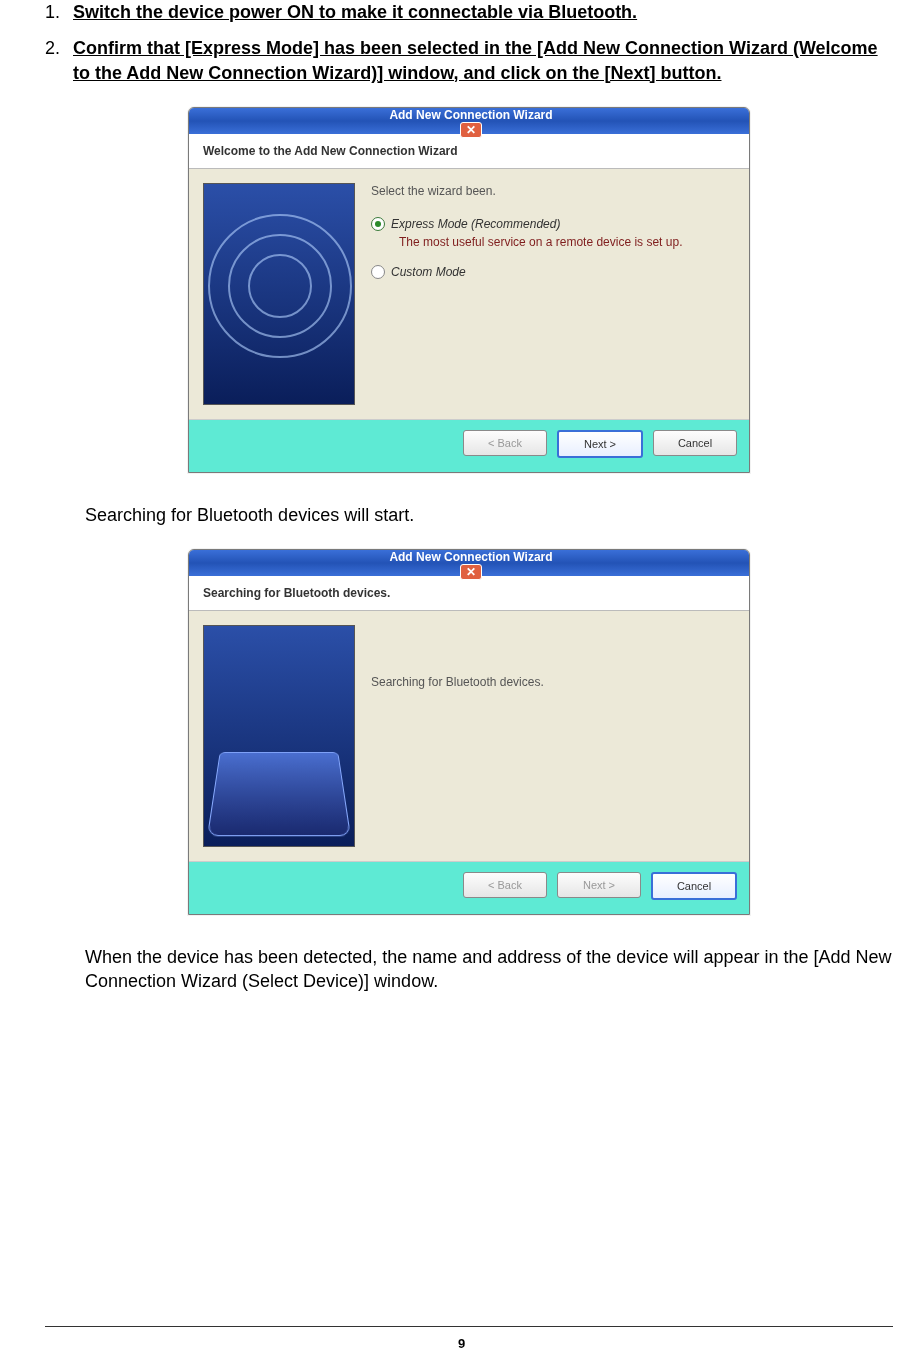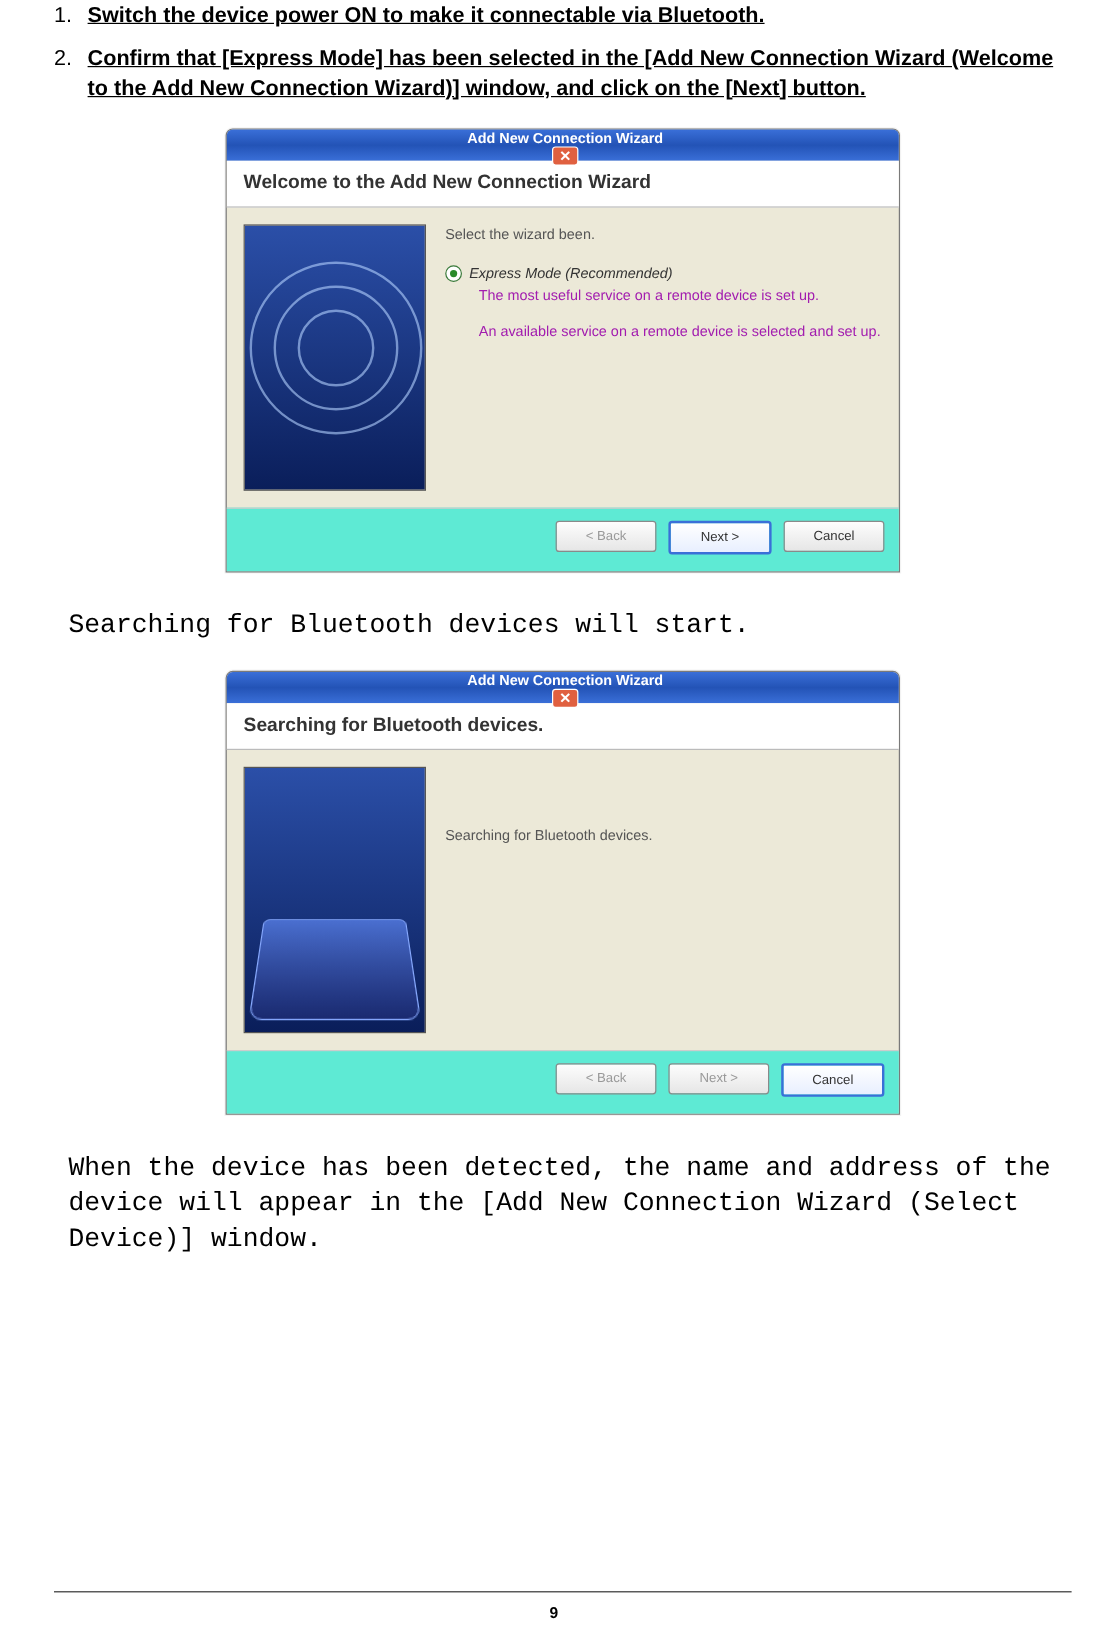--- a/index.html
+++ b/index.html
@@ -24,24 +24,23 @@
   }
   .ol-num {
     width: 28px;
     flex: 0 0 28px;
   }
   .ol-body {
     flex: 1;
   }
   .ol-body.bold, .ol-num.bold { font-weight: bold; text-decoration: underline; }
   .indented-text {
-    margin-left: 12px;
-    font-size: 22px;
+    margin-left: 40px;
+    font-size: 18px;
     line-height: 1.35;
-    font-family: Liberation Mono, monospace;
   }
   .screenshot-wrap {
     display:flex;
     justify-content:center;
     margin: 22px 0 30px 0;
   }
 
   
   .wizard {
     width: 560px;
@@ -73,21 +72,21 @@
     border-radius: 3px;
     display:flex;align-items:center;justify-content:center;
     color:#fff;font-weight:bold;font-size:12px;
   }
   .wiz-header {
     background: #fff;
     padding: 10px 14px;
     border-bottom: 1px solid #bbb;
     font-weight: bold;
     color:#333;
-    font-size:16px;
+    font-size:12px;
   }
   .wiz-body {
     display:flex;
     padding: 14px 14px 6px 14px;
     min-height: 230px;
   }
   .wiz-side {
     width: 150px;
     height: 220px;
     background: linear-gradient(180deg,#2b4fa8,#0a1e5a);
@@ -113,21 +112,21 @@
   .wiz-content { flex:1; }
   .wiz-desc { color:#555; margin-bottom: 18px; line-height:1.35; }
   .radio-row { display:flex; align-items:center; margin-bottom:4px;font-style:italic; }
   .radio {
     width:12px;height:12px;border:1px solid #3a7a3a;border-radius:50%;
     margin-right:6px;display:inline-flex;align-items:center;justify-content:center;
     background:#fff;
   }
   .radio.sel::after{content:"";width:6px;height:6px;background:#2a8a2a;border-radius:50%;}
   .radio.unsel{border-color:#888;}
-  .radio-sub { margin: 2px 0 14px 28px; color:#a21caf; line-height:1.3; }
+  .radio-sub { margin: 2px 0 14px 28px; color:#7f1d1d; line-height:1.3; }
   .wiz-buttons {
     border-top: 1px solid #ccc;
     padding: 10px 12px 14px;
     background: #5eead4;
     display:flex;
     justify-content:flex-end;
     gap: 10px;
   }
   .btn {
     width: 82px;
@@ -186,21 +185,24 @@
         </div>
         <div class="wiz-content">
           <div class="wiz-desc">
             <div>Select the wizard been.</div>
           </div>
           <div class="radio-row">
             <span class="radio sel"></span>
             <span>Express Mode (Recommended)</span>
           </div>
           <div class="radio-sub">The most useful service on a remote device is set up.</div>
-          <div class="radio-sub">An available service on a remote device is selected and set up.</div>
+          <div class="radio-row">
+            <span class="radio unsel"></span>
+            <span>Custom Mode</span>
+          </div>
         </div>
       </div>
       <div class="wiz-buttons">
         <div class="btn disabled">&lt; Back</div>
         <div class="btn primary">Next &gt;</div>
         <div class="btn">Cancel</div>
       </div>
     </div>
   </div>
 

